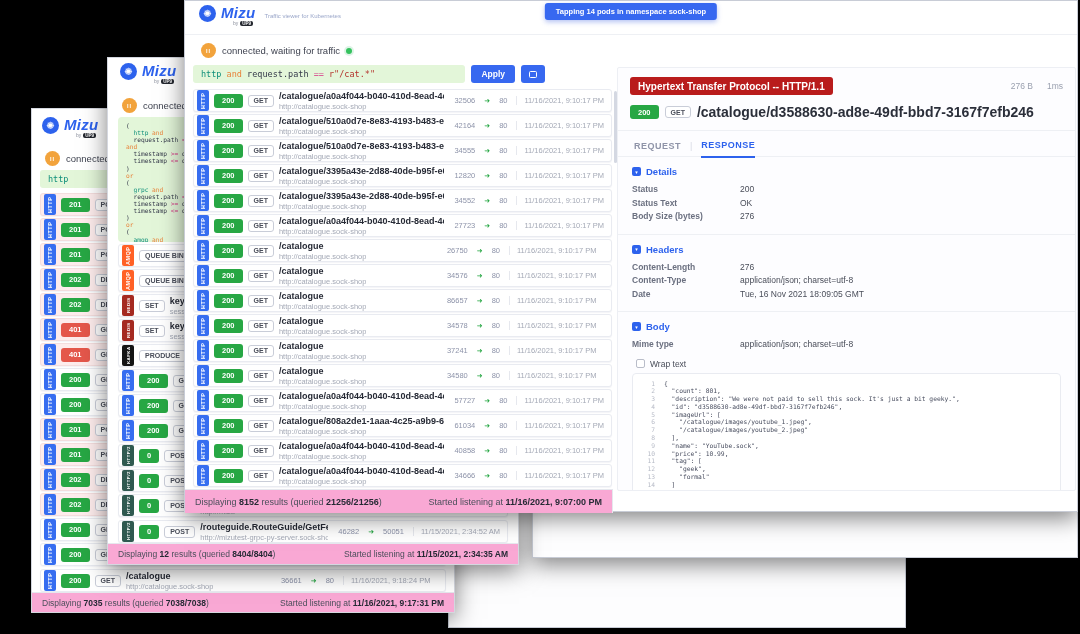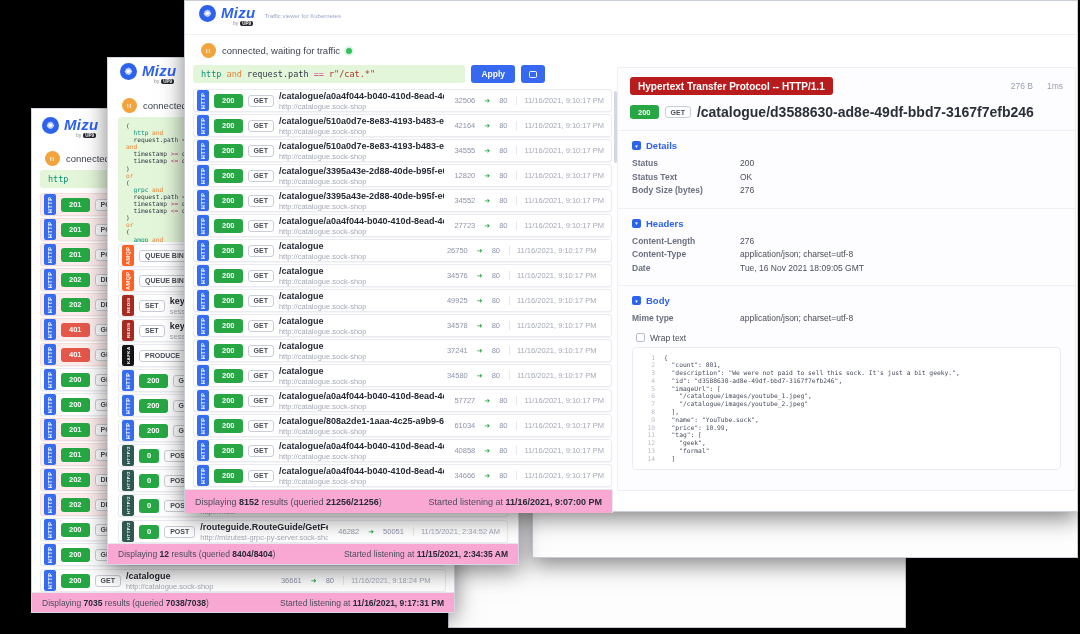--- a/index.html
+++ b/index.html
@@ -478,20 +478,21 @@
         <span class="logo-circle">✺</span>
         <span class="logo-col">
           <span class="logo-text">Mizu</span>
           <span class="logo-by">
             <span>by</span>
             <span class="up9">UP9</span>
           </span>
         </span>
         <span class="tagline">Traffic viewer for Kubernetes</span>
       </div>
+      <div id="c-badge">Tapping 14 pods in namespace sock-shop</div>
     </div>
 
     <div class="statusrow" id="c-status">
       <span class="pause-circle">II</span>
       <span class="status-text">connected, waiting for traffic</span>
       <span class="livedot"></span>
     </div>
 
     <div id="c-querybar">
       <div class="qgreen" id="c-query"><span class="t-proto">http</span> <span class="t-kw">and</span> request.path <span class="t-op">==</span> <span class="t-str">r"/cat.*"</span></div>
@@ -633,21 +634,21 @@
         <div class="trow">
           <span class="ptag" style="background: rgb(54, 109, 240);">HTTP</span>
           <span class="sbadge">200</span>
           <span class="mbadge">GET</span>
           <div class="pu">
             <div class="tpath">/catalogue</div>
             <div class="turl">http://catalogue.sock-shop</div>
           </div>
           <div class="sp"></div>
           <span class="ports">
-            <span>49925</span>
+            <span>86657</span>
             <i class="arrow">➜</i>
             <span>80</span>
           </span>
           <span class="ttime">11/16/2021, 9:10:17 PM</span>
         </div>
         <div class="trow">
           <span class="ptag" style="background: rgb(54, 109, 240);">HTTP</span>
           <span class="sbadge">200</span>
           <span class="mbadge">GET</span>
           <div class="pu">
@@ -771,20 +772,25 @@
         <span class="pbadge">Hypertext Transfer Protocol -- HTTP/1.1</span>
         <span class="d-meta">
           <span>276 B</span>
           <span>1ms</span>
         </span>
       </div>
       <div class="d-sum-row">
         <span class="sbadge">200</span>
         <span class="mbadge">GET</span>
         <span class="d-sum-path">/catalogue/d3588630-ad8e-49df-bbd7-3167f7efb246</span>
+      </div>
+      <div class="d-tabs">
+        <span class="tab">REQUEST</span>
+        <span class="tabsep">|</span>
+        <span class="tab active">RESPONSE</span>
       </div>
 
       <div class="d-sec">
         <div class="sechead">
           <span class="sq">▾</span>
           <span class="sectitle">Details</span>
         </div>
         <div id="sec0-rows">
             <div class="kvrow">
               <span class="kl">Status</span>

